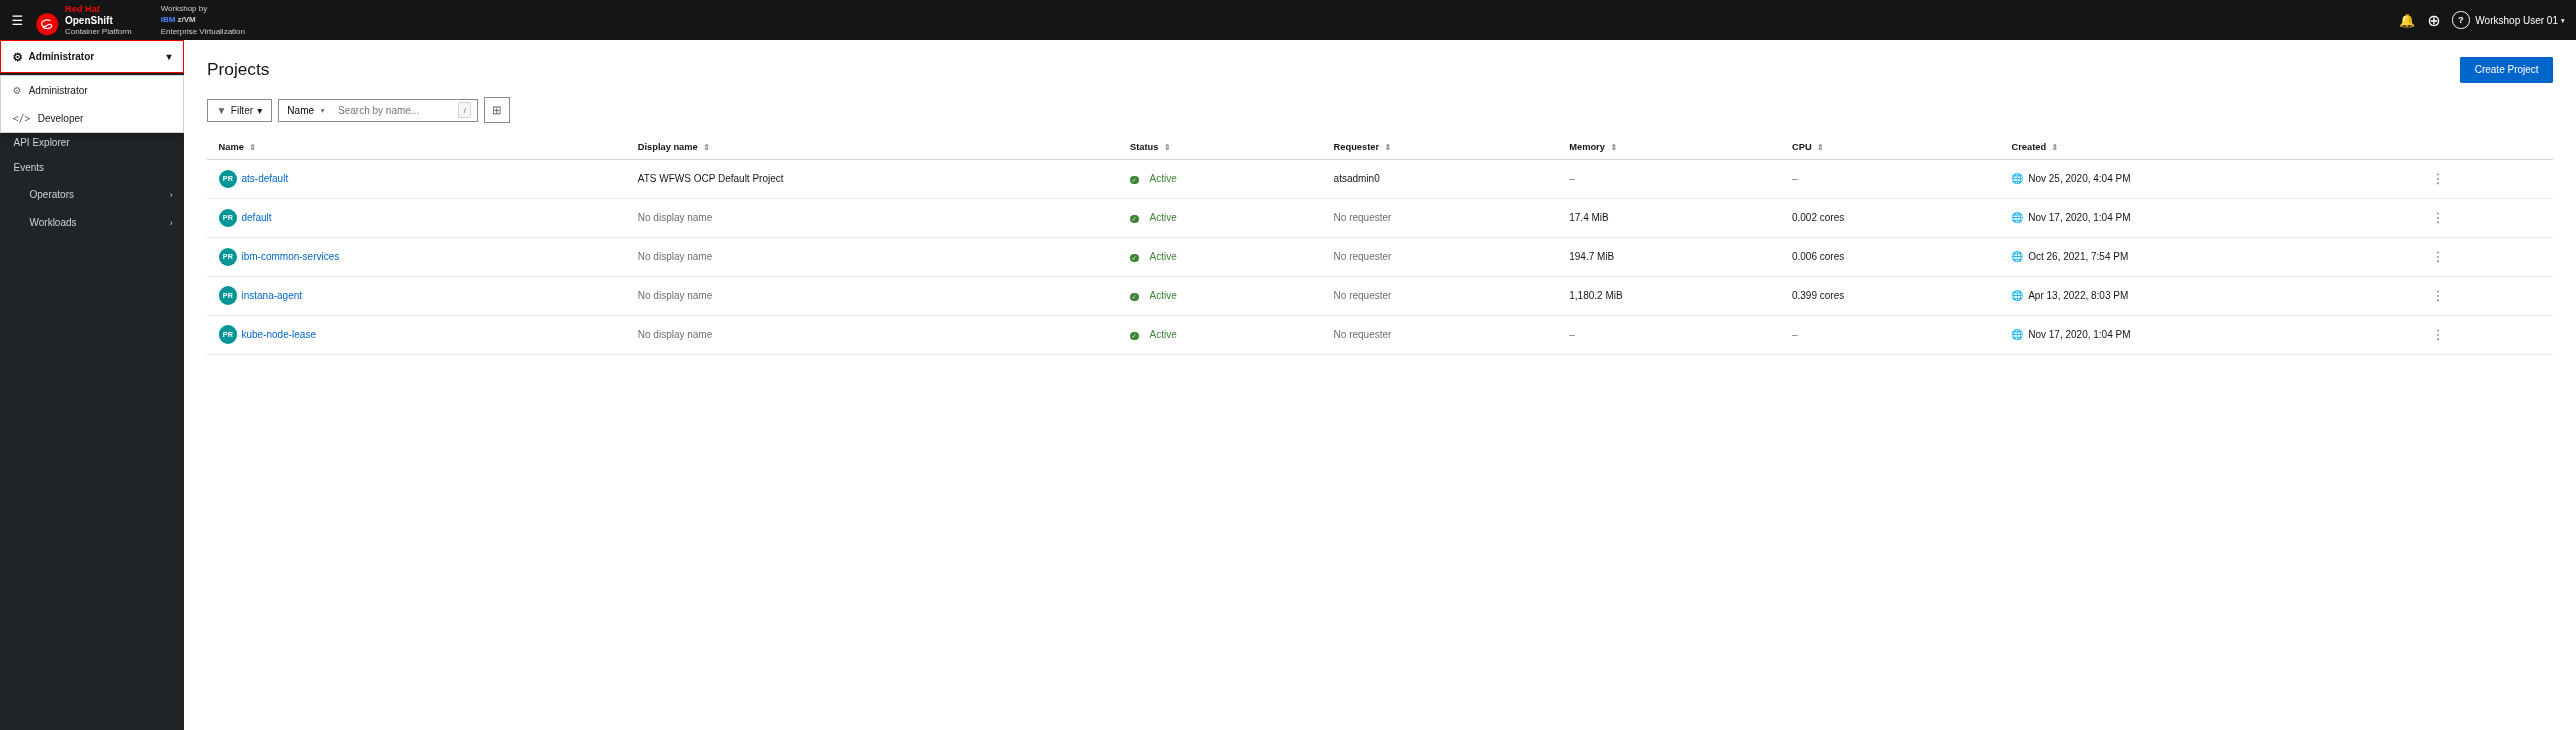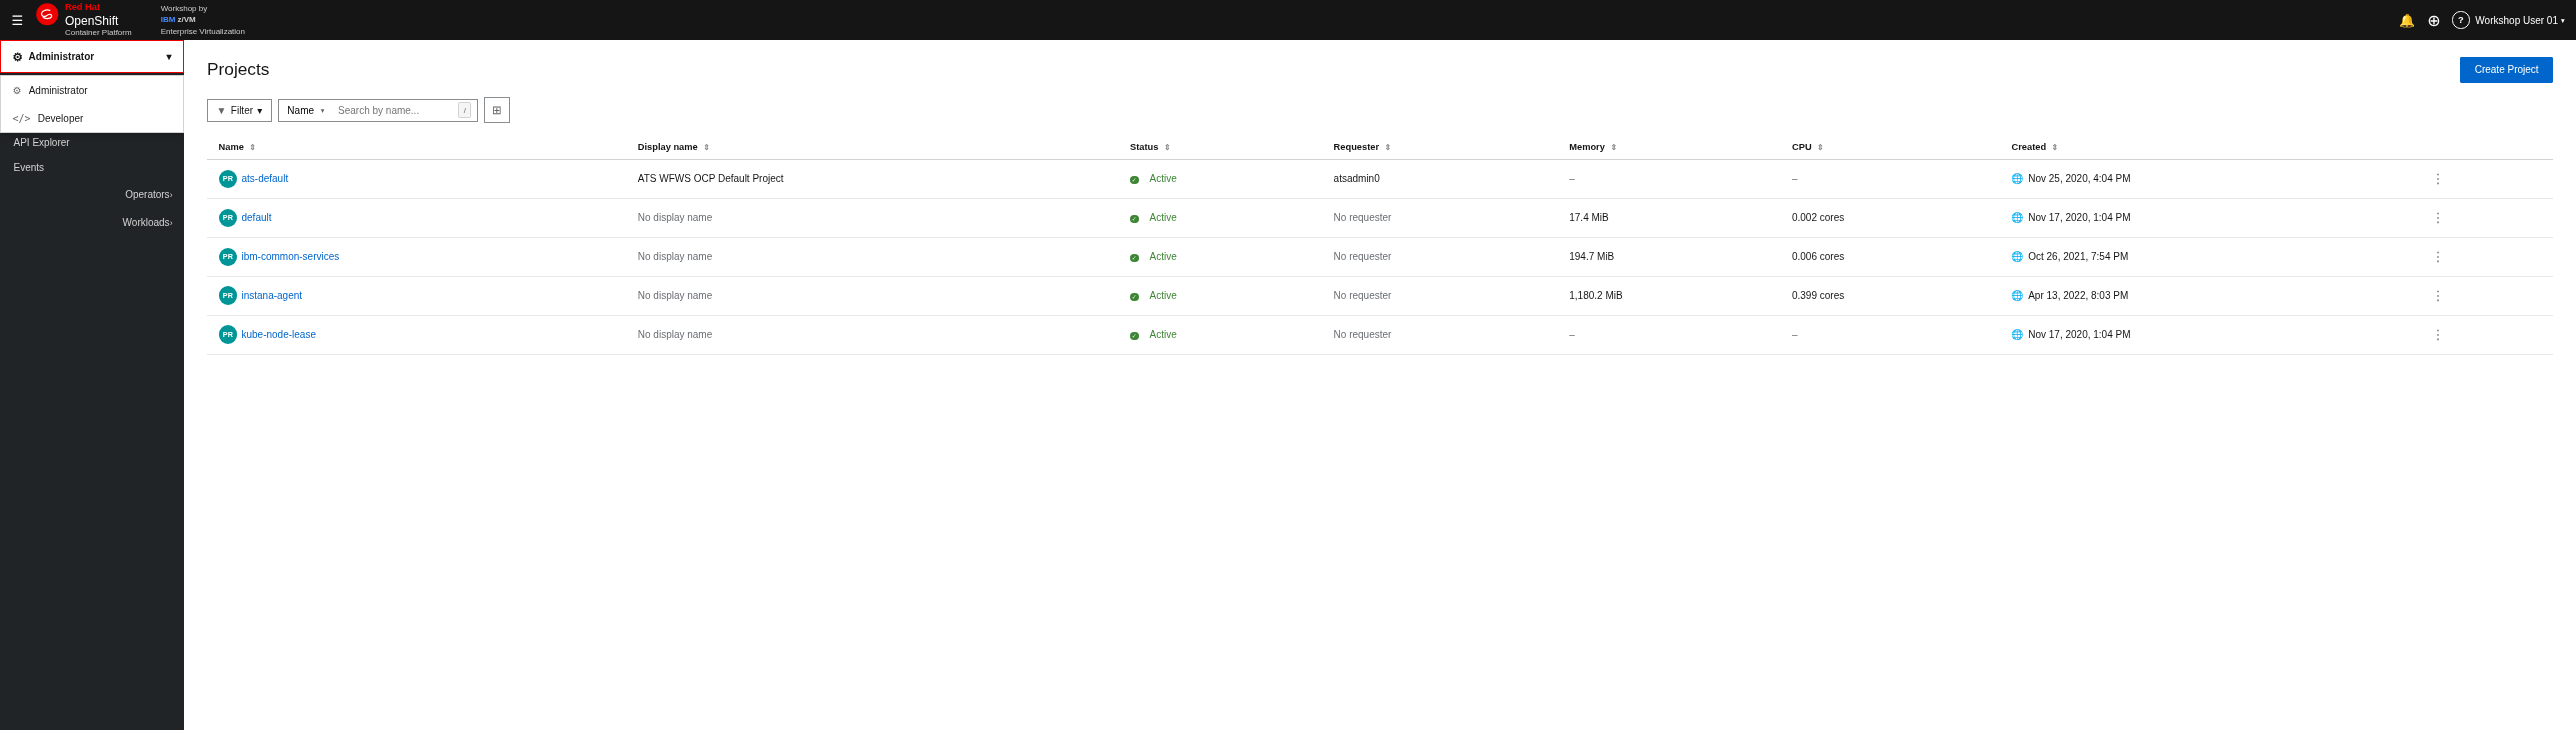--- a/index.html
+++ b/index.html
@@ -6,25 +6,25 @@
     body { font-family: 'RedHatDisplay', 'Helvetica Neue', Helvetica, Arial, sans-serif; font-size: 10px; background: #f0f0f0; color: #151515; overflow: hidden; }
 
     
     .topnav {
       display: flex; align-items: center;
       background: #151515; color: #fff;
       height: 40px; padding: 0 11.5px;
       position: fixed; top: 0; left: 0; right: 0; z-index: 100;
     }
     .topnav-hamburger { font-size: 13px; cursor: pointer; margin-right: 11.5px; color: #fff; }
-    .topnav-logo { display: flex; align-items: flex-start; gap: 5.8px; }
+    .topnav-logo { display: flex; align-items: flex-end; gap: 5.8px; }
     .topnav-logo-icon { width: 24.5px; height: 24.5px; }
     .topnav-logo-text { line-height: 1.2; }
     .topnav-logo-text .rh { color: #ee0000; font-weight: 700; font-size: 9.3px; }
-    .topnav-logo-text .os { color: #fff; font-size: 12px; font-weight: 400; }
+    .topnav-logo-text .os { color: #fff; font-size: 10px; font-weight: 700; }
     .topnav-logo-text .cp { color: #ccc; font-size: 8px; }
     .topnav-powered { margin-left: 29px; color: #ccc; font-size: 8px; line-height: 1.4; }
     .topnav-powered .ibm { color: #4589ff; font-weight: 700; margin-top: 15px; }
     .topnav-powered .zvm { font-weight: 700; }
     .topnav-spacer { flex: 1; }
     .topnav-icons { display: flex; align-items: center; gap: 11.5px; }
     .topnav-icon { color: #fff; font-size: 13px; cursor: pointer; }
     .topnav-user { display: flex; align-items: center; gap: 2.9px; color: #fff; font-size: 10px; cursor: pointer; margin-left: 5.8px; white-space: nowrap; }
     .topnav-user .chevron { font-size: 7.2px; }
 
@@ -55,23 +55,23 @@
     .sidebar-dropdown-item .item-icon { font-size: 10px; color: #666; }
     .sidebar-nav { margin-top: 5.8px; }
     .sidebar-nav-item {
       display: flex; align-items: center;
       padding: 7.2px 11.5px; cursor: pointer;
       font-size: 10px; color: #d2d2d2;
       border-left: 2.2px solid transparent;
     }
     .sidebar-nav-item.active { color: #fff; border-left: 2.2px solid #06c; background: rgba(0,102,204,0.1); }
     .sidebar-section {
-      display: flex; align-items: center; justify-content: flex-end;
+      display: flex; align-items: center; justify-content: space-between;
       padding: 8.6px 11.5px; cursor: pointer;
-      font-size: 10px; color: #d2d2d2;
+      font-size: 10px; color: #d2d2d2; margin-left: 18px;
     }
     .sidebar-section .chevron { font-size: 8.6px; }
 
     
     .main { flex: 1; background: #fff; overflow-y: auto; padding: 17.3px 23px; }
     .page-header { display: flex; align-items: center; justify-content: space-between; margin-bottom: 14.4px; }
     .page-title { font-size: 17.3px; font-weight: 400; color: #151515; }
     .btn-create {
       background: #0066cc; color: #fff; border: none;
       padding: 7.2px 14.4px; font-size: 10px; cursor: pointer;

